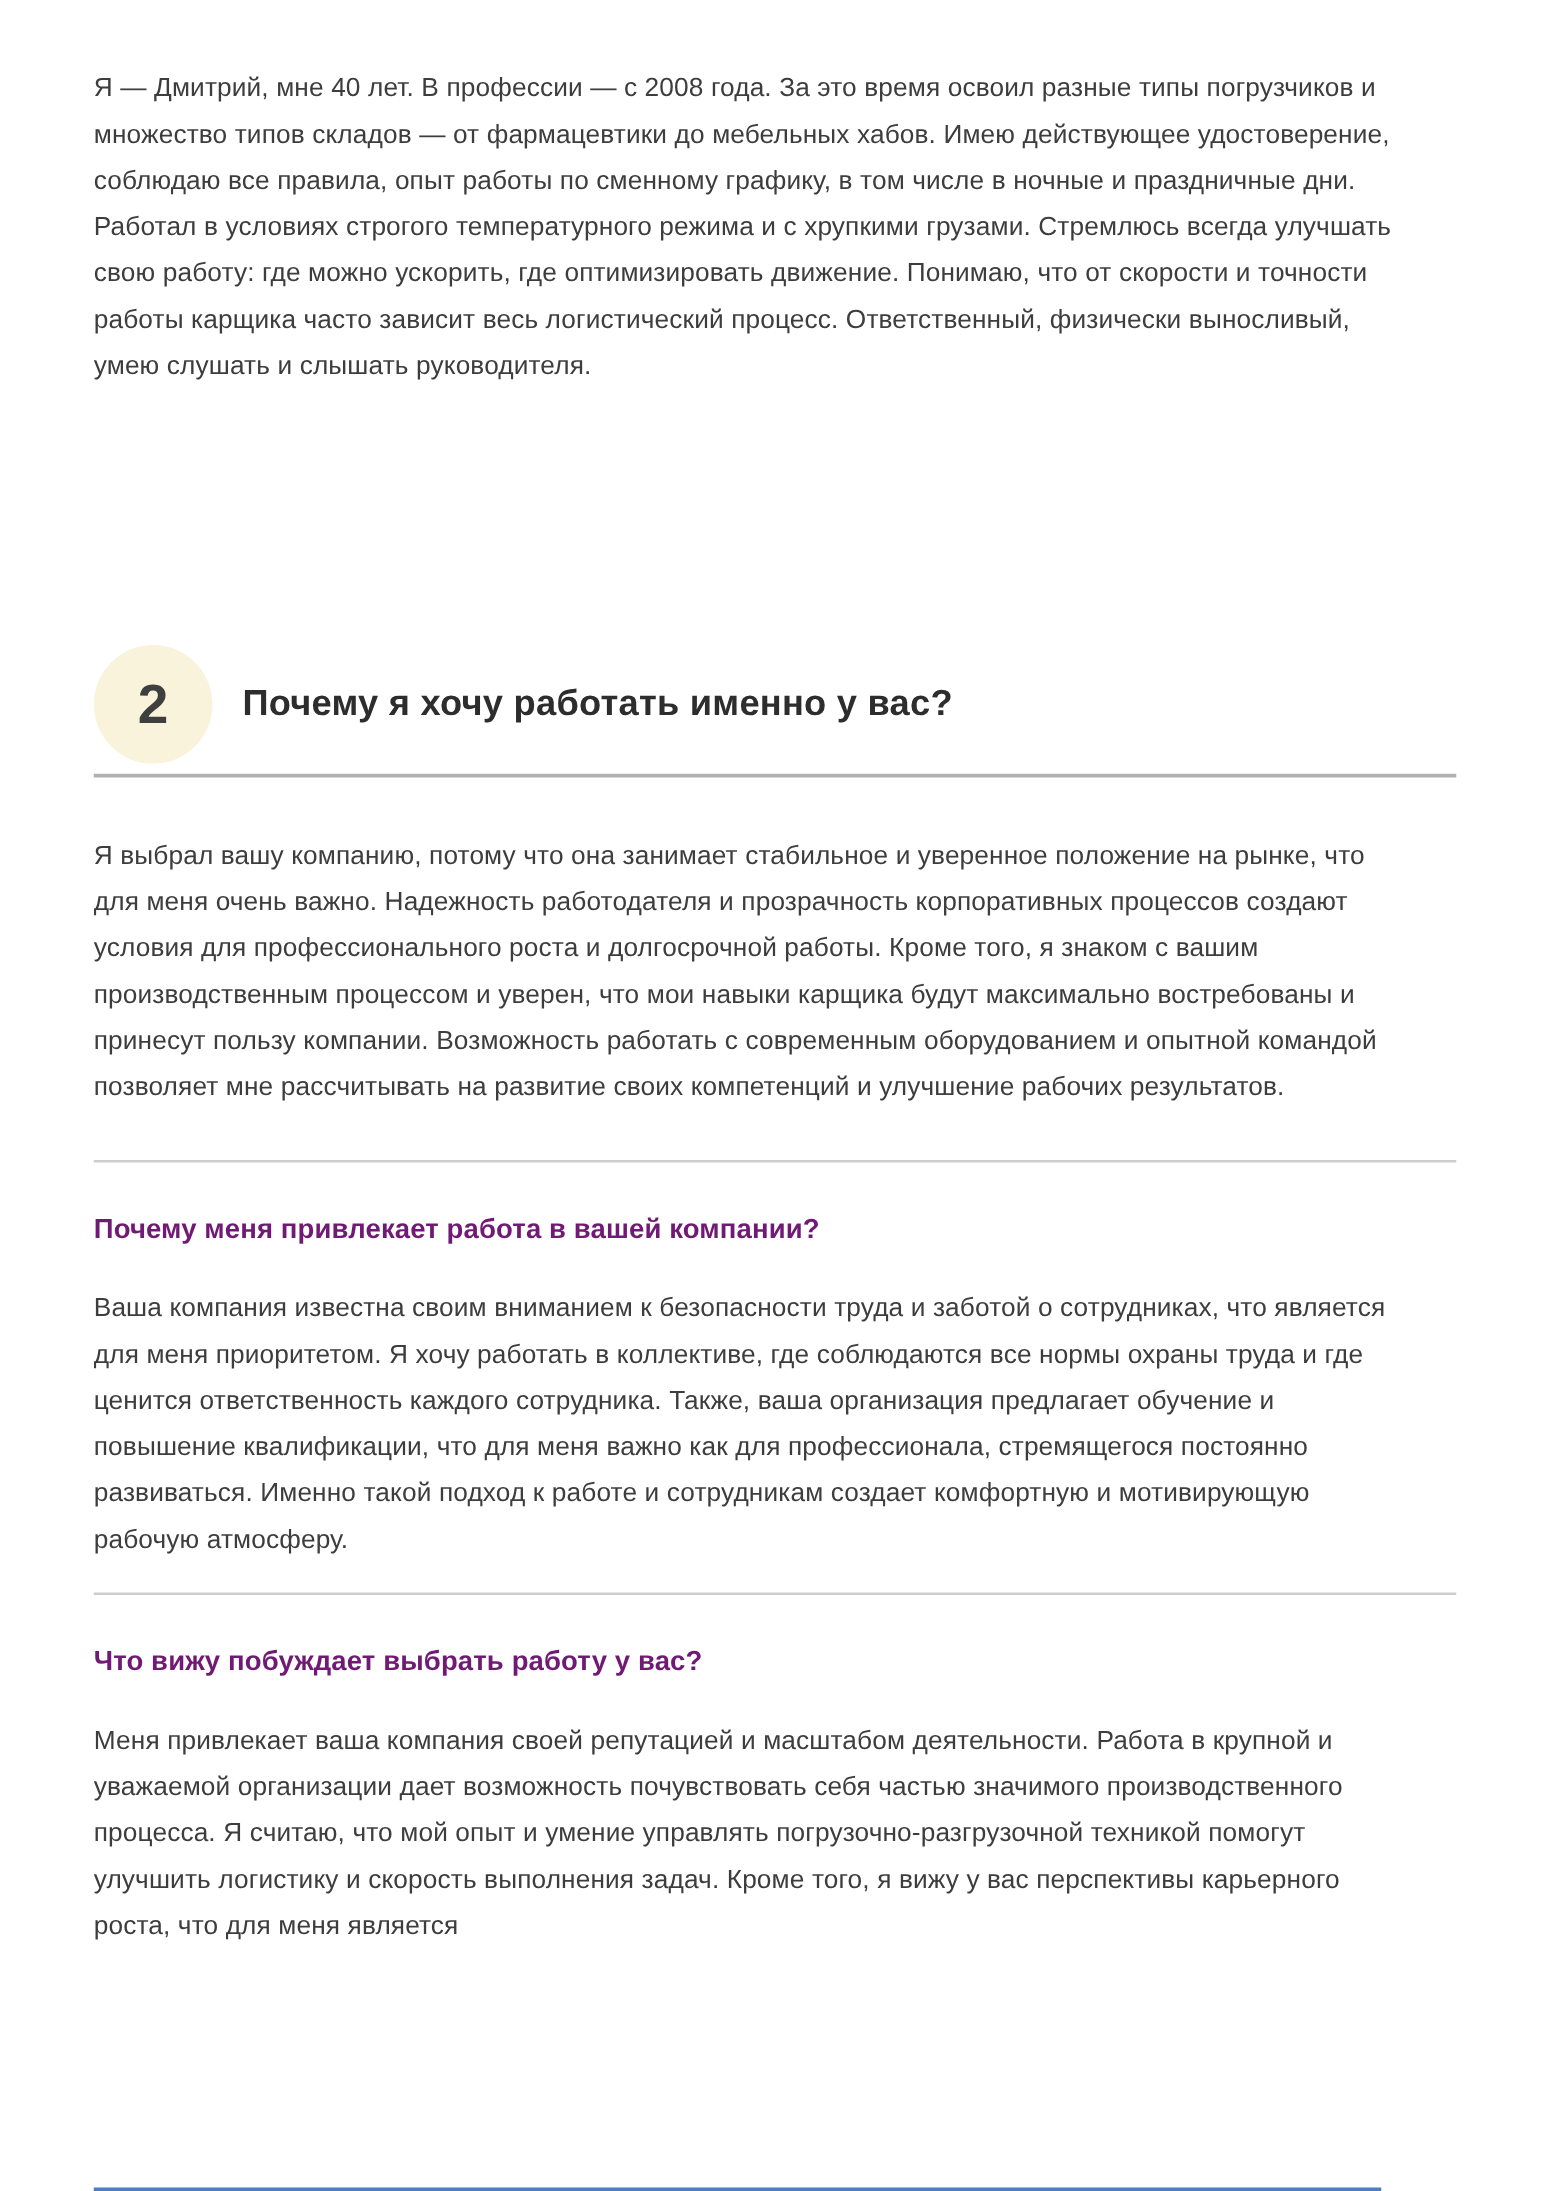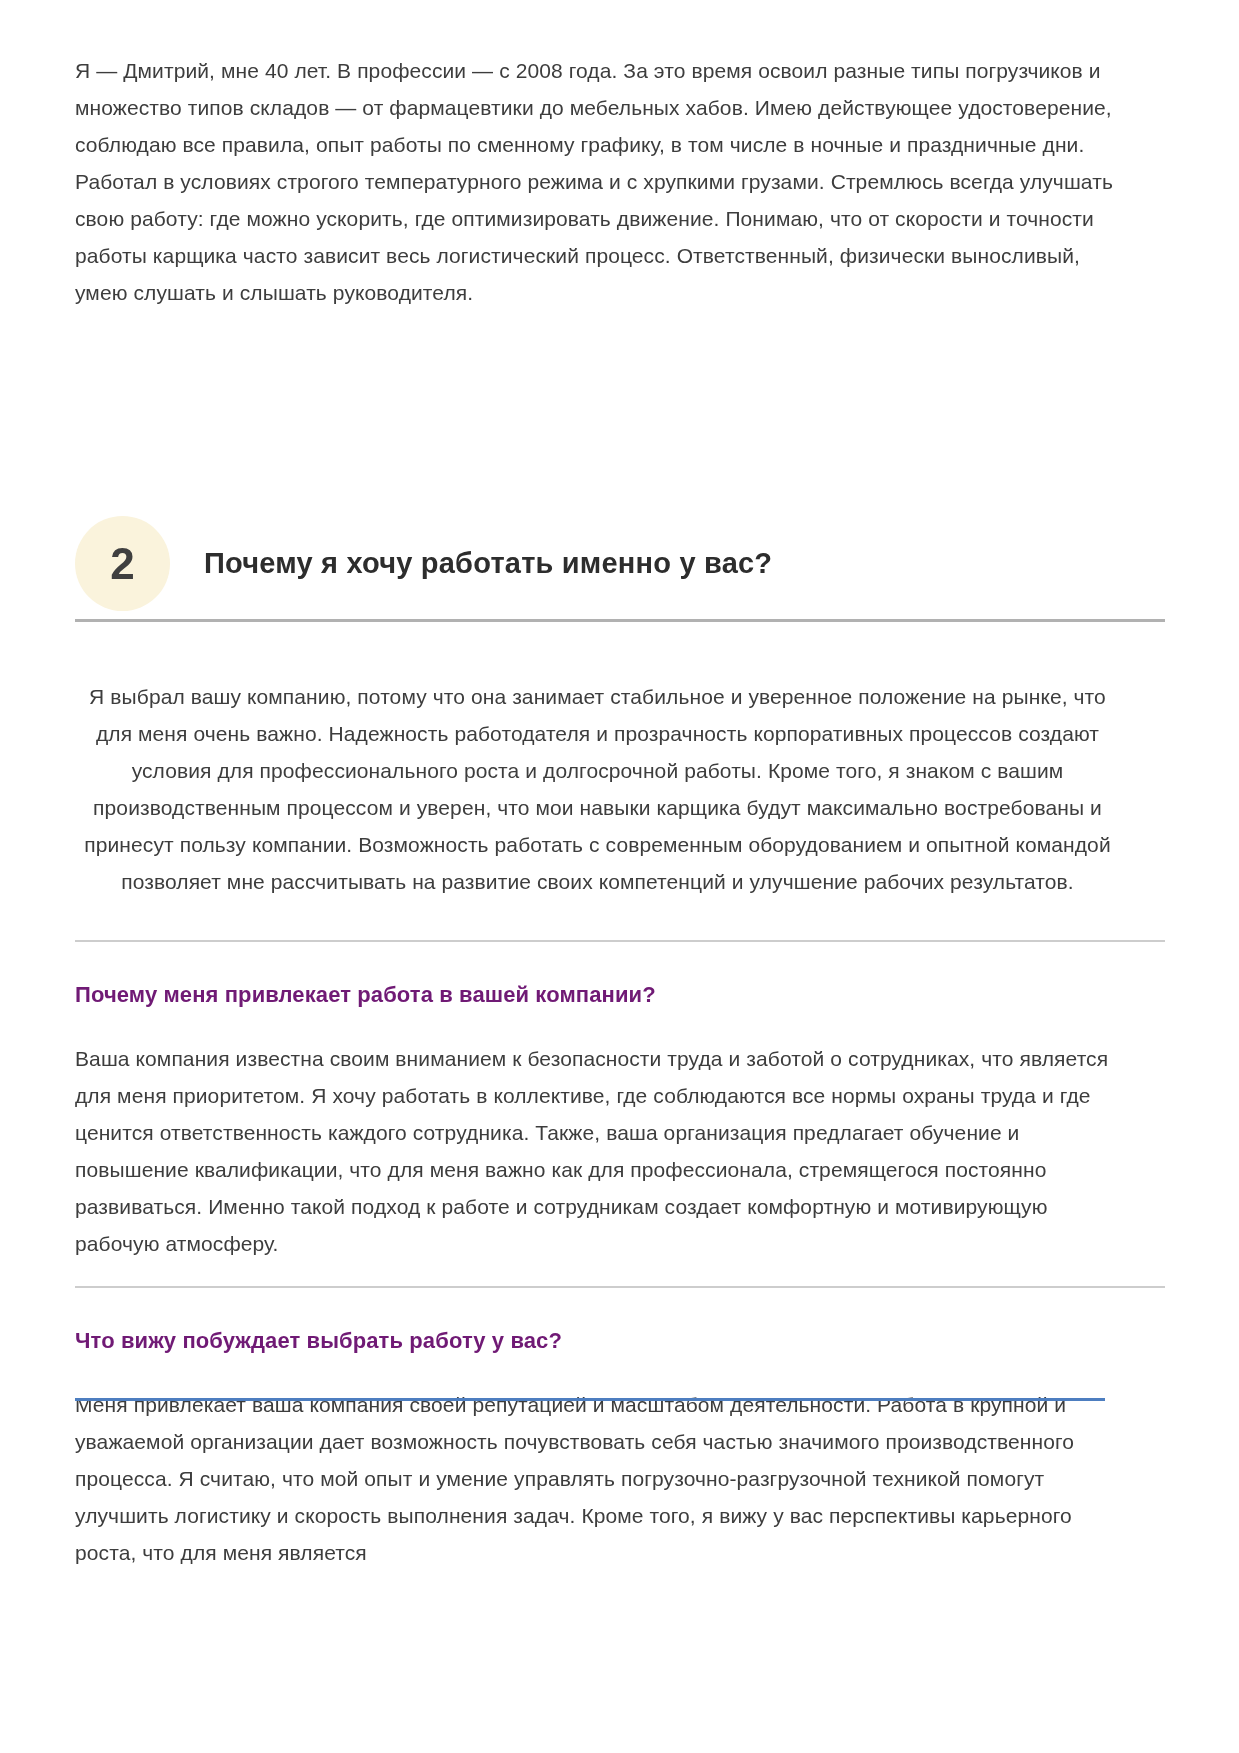--- a/index.html
+++ b/index.html
@@ -8,21 +8,21 @@
     width: 1239px;
     height: 1753px;
     position: relative;
     overflow: hidden;
     font-family: "Liberation Sans", "DejaVu Sans", sans-serif;
     color: #3d3d3d;
   }
   .page {
     position: relative;
     width: 1239px;
-    height: 1401px;
+    height: 1753px;
     padding: 52px 74px 0 75px;
   }
   p.body-text {
     font-size: 21px;
     line-height: 37px;
     color: #3d3d3d;
     max-width: 1045px;
     letter-spacing: 0.1px;
   }
   .section-header {
@@ -40,40 +40,40 @@
     align-items: center;
     justify-content: center;
   }
   .badge span {
     font-size: 44px;
     font-weight: bold;
     color: #3f3f3f;
     line-height: 1;
   }
   .section-title {
-    margin-left: 34px;
+    margin-left: 24px;
     font-size: 29px;
     font-weight: bold;
     color: #2d2d2d;
     letter-spacing: 0.2px;
   }
   .rule-strong {
     margin-top: 8px;
     height: 3px;
     background: #b1b1b1;
     border: none;
     width: 100%;
   }
   .rule-light {
     height: 2px;
     background: #cdcdcd;
     border: none;
     width: 100%;
   }
-  .sec-intro { margin-top: 56px; text-align: center; }
+  .sec-intro { margin-top: 44px; }
   .rule-a { margin-top: 40px; }
   .rule-b { margin-top: 24px; }
   h2.sub-heading {
     margin-top: 40px;
     font-size: 22px;
     font-weight: bold;
     color: #701a75;
     letter-spacing: 0.1px;
   }
   .sub-body { margin-top: 32px; }

